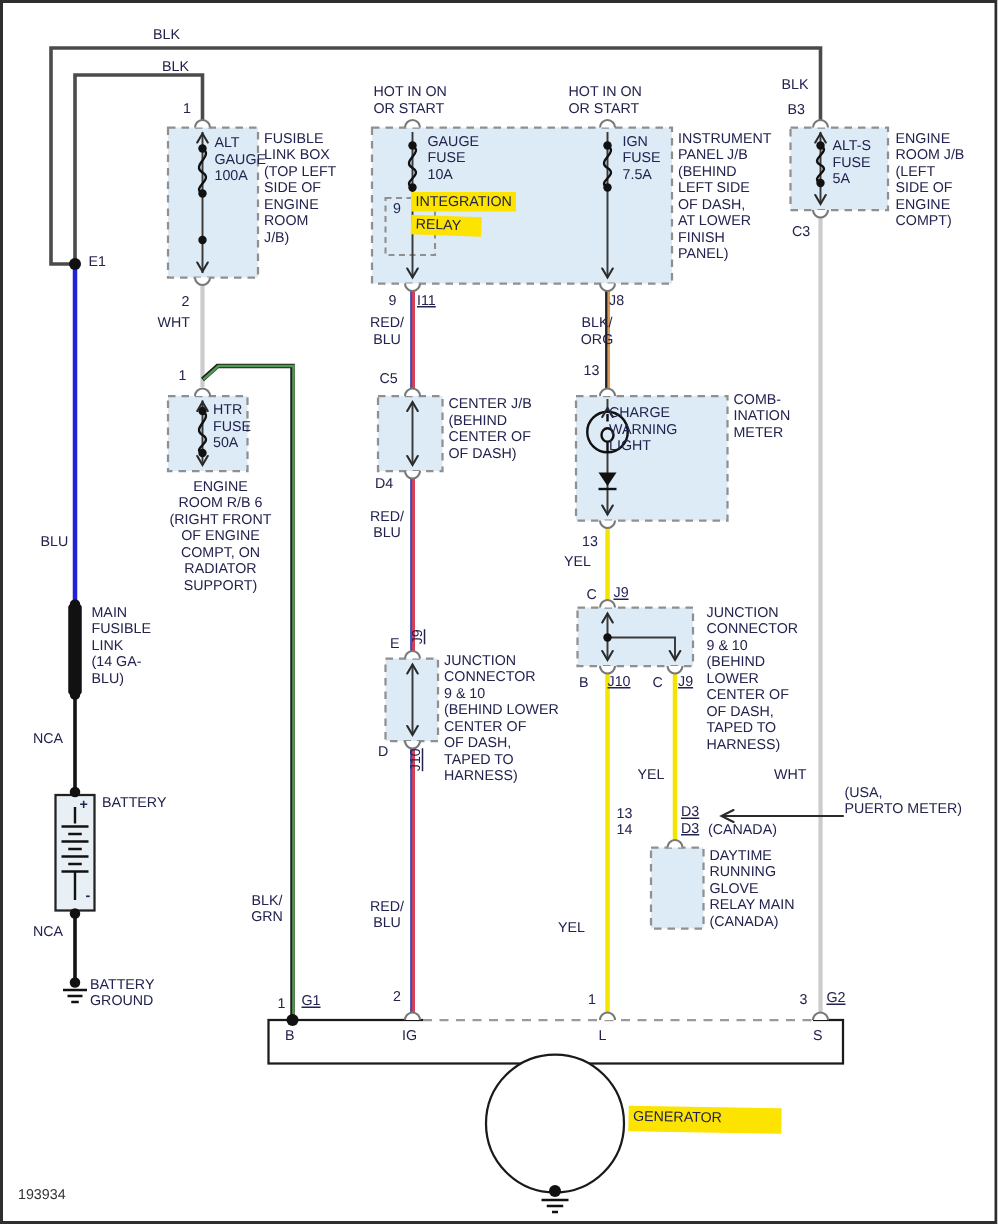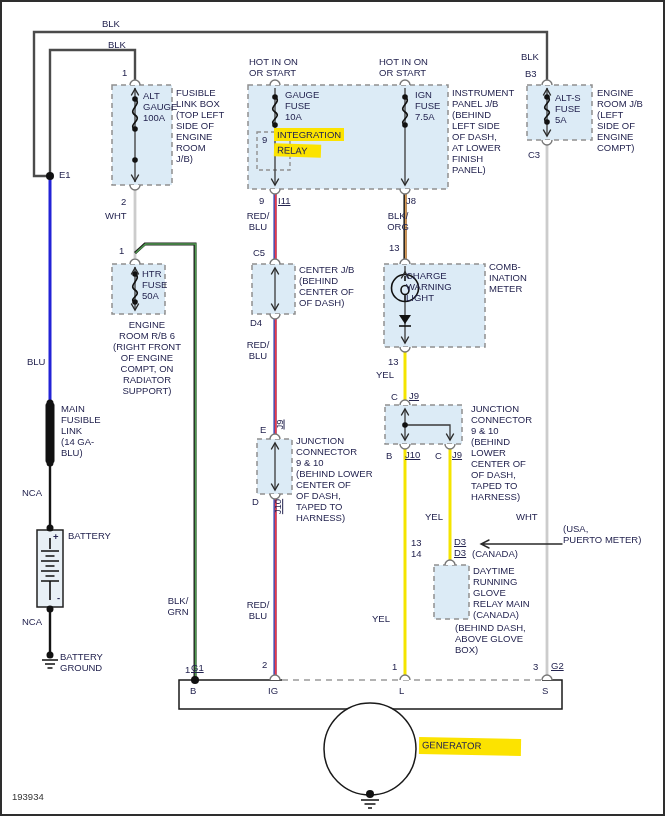--- a/index.html
+++ b/index.html
@@ -264,25 +264,22 @@
 <div class="lbl" style="left:409px;top:535px">13</div>
 <div class="lbl u" style="left:452px;top:534px">D3</div>
 <div class="lbl" style="left:409px;top:546px">14</div>
 <div class="lbl u" style="left:452px;top:545px">D3</div>
 <div class="lbl" style="left:470px;top:546px">(CANADA)</div>
 <div class="lbl" style="left:471px;top:563px">DAYTIME
 RUNNING
 GLOVE
 RELAY MAIN
 (CANADA)</div>
-<div class="lbl" style="left:453px;top:620px">(BEHIND DASH,
-ABOVE GLOVE
-BOX)</div>
 <div class="lbl" style="left:183px;top:662px">1</div>
-<div class="lbl u" style="left:189px;top:660px">G1</div>
+<div class="lbl u" style="left:199px;top:660px">G1</div>
 <div class="lbl" style="left:260px;top:657px">2</div>
 <div class="lbl" style="left:390px;top:659px">1</div>
 <div class="lbl" style="left:531px;top:659px">3</div>
 <div class="lbl u" style="left:549px;top:658px">G2</div>
 <div class="lbl" style="left:188px;top:683px">B</div>
 <div class="lbl" style="left:266px;top:683px">IG</div>
 <div class="lbl" style="left:397px;top:683px">L</div>
 <div class="lbl" style="left:540px;top:683px">S</div>
 <div class="lbl hl" style="left:417px;top:736px;padding:2px 40px 4px 3px;transform:rotate(1deg)">GENERATOR</div>
 <div class="lbl" style="left:519px;top:49px">BLK</div>

